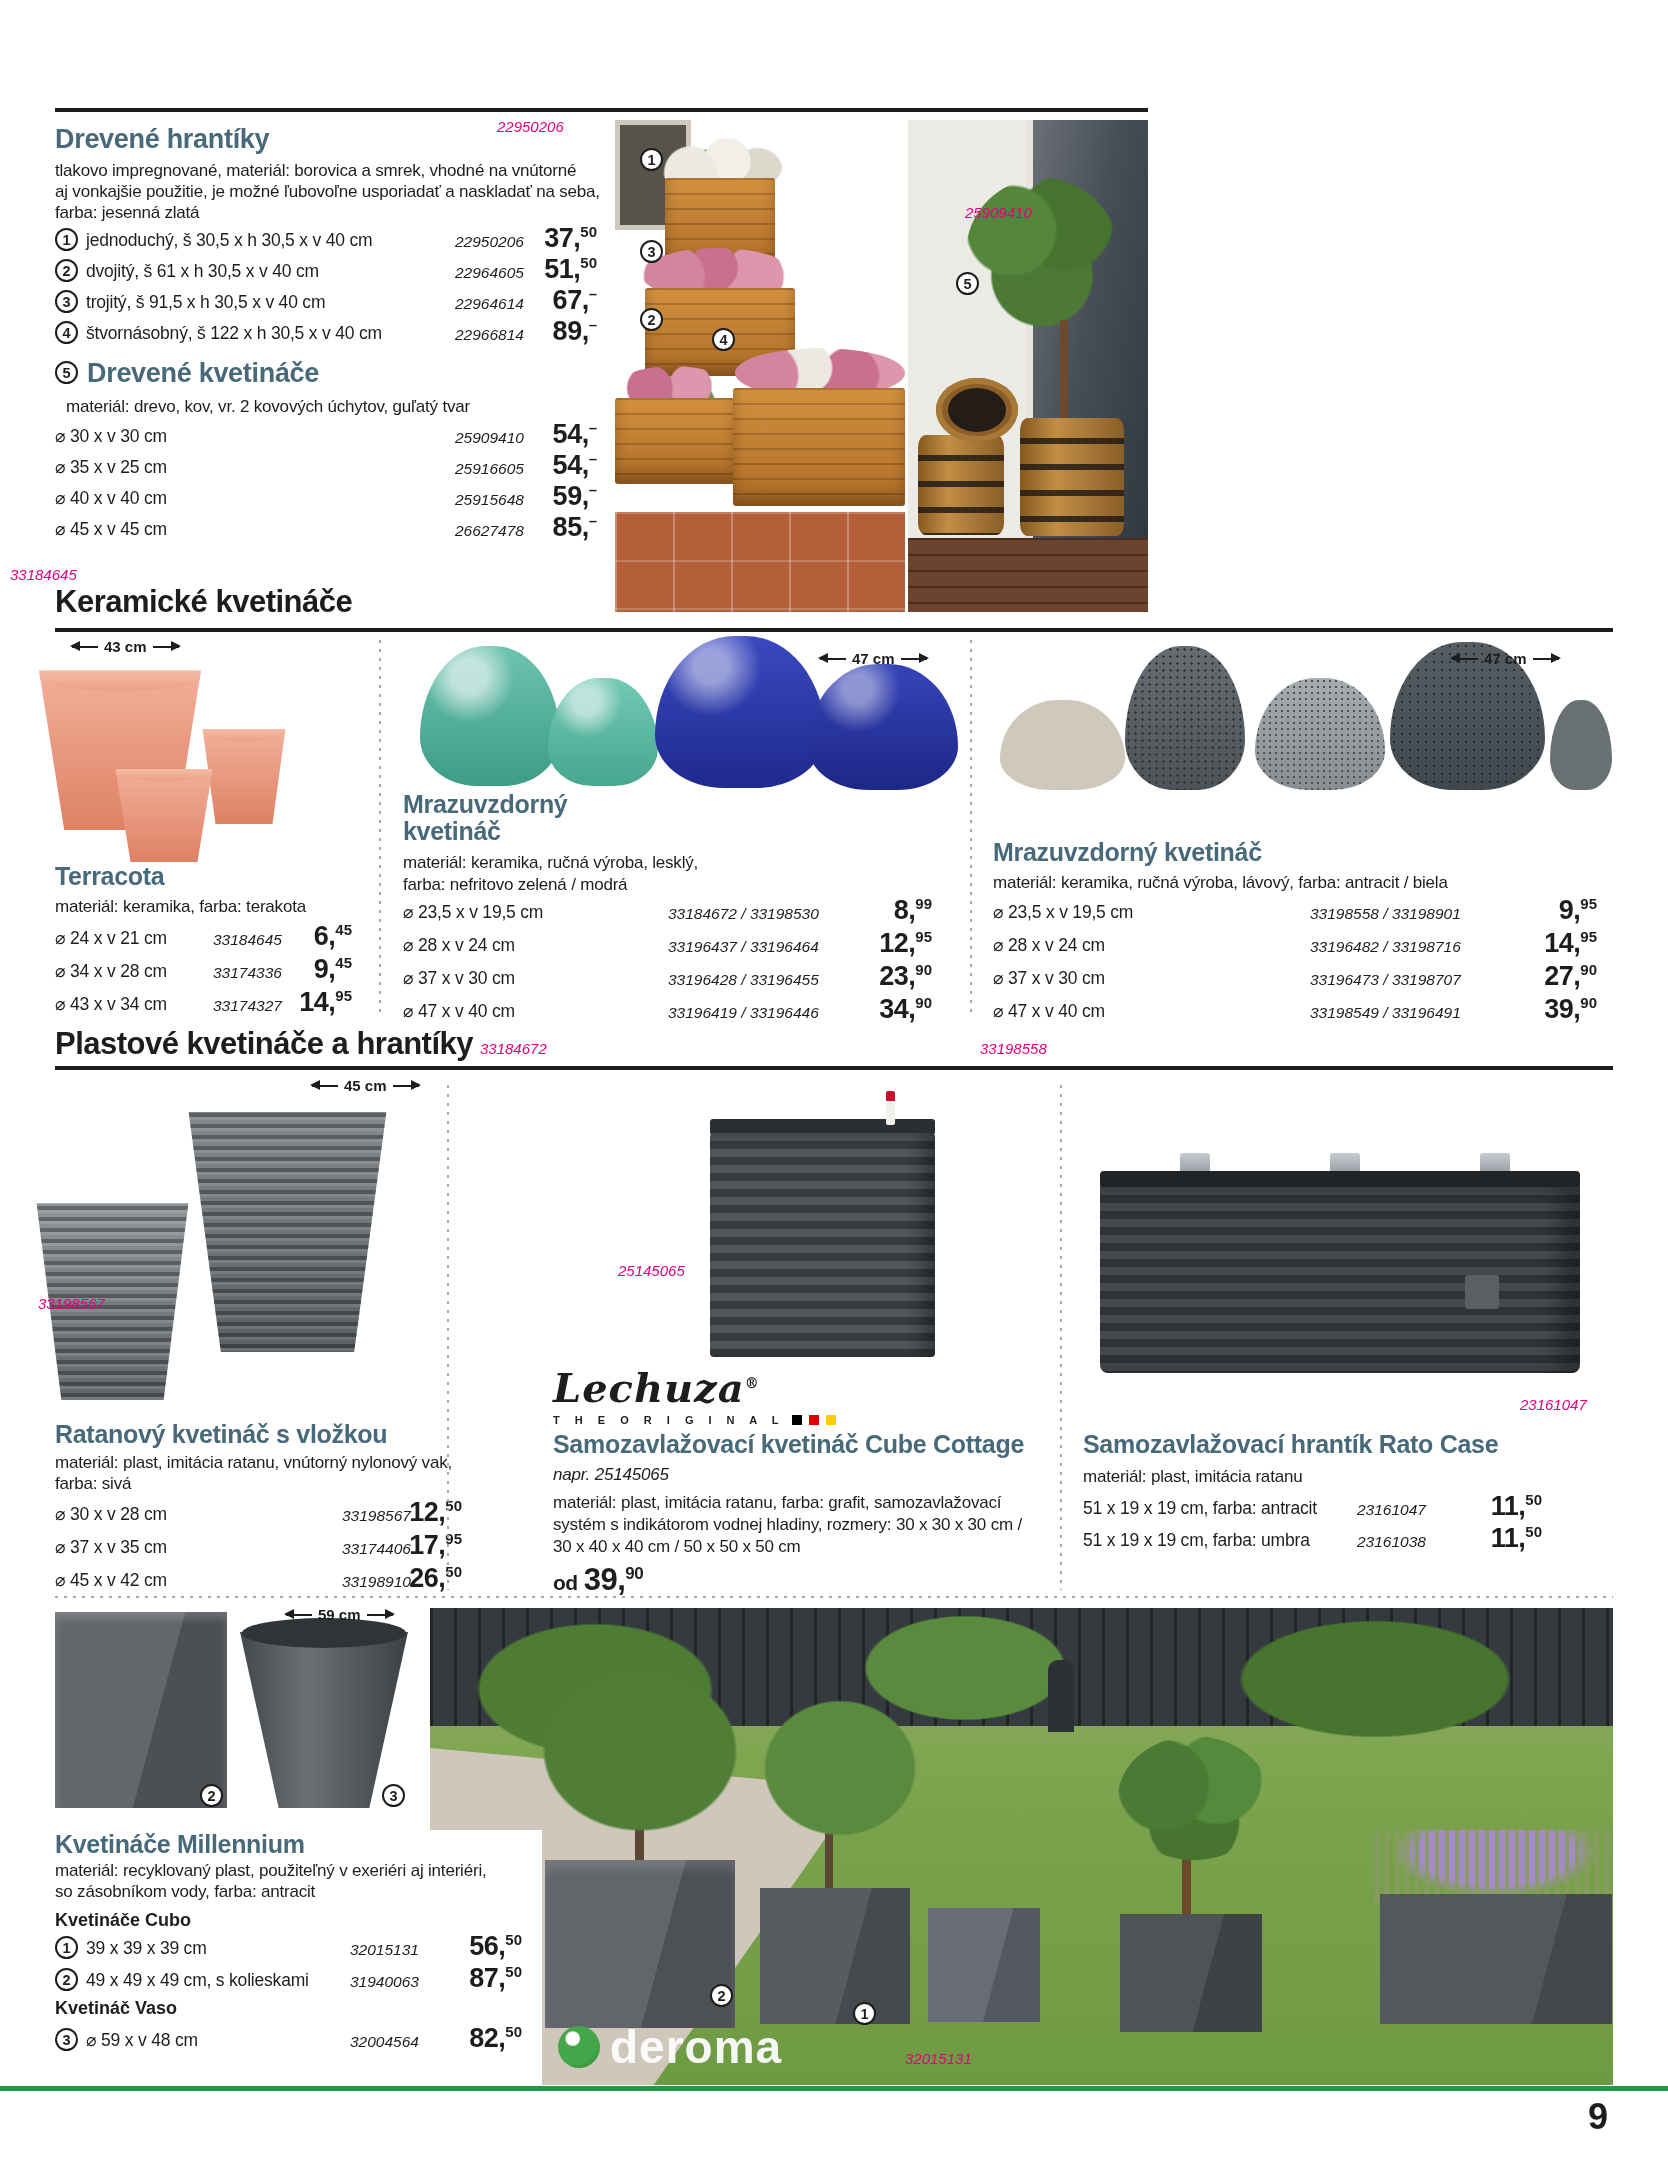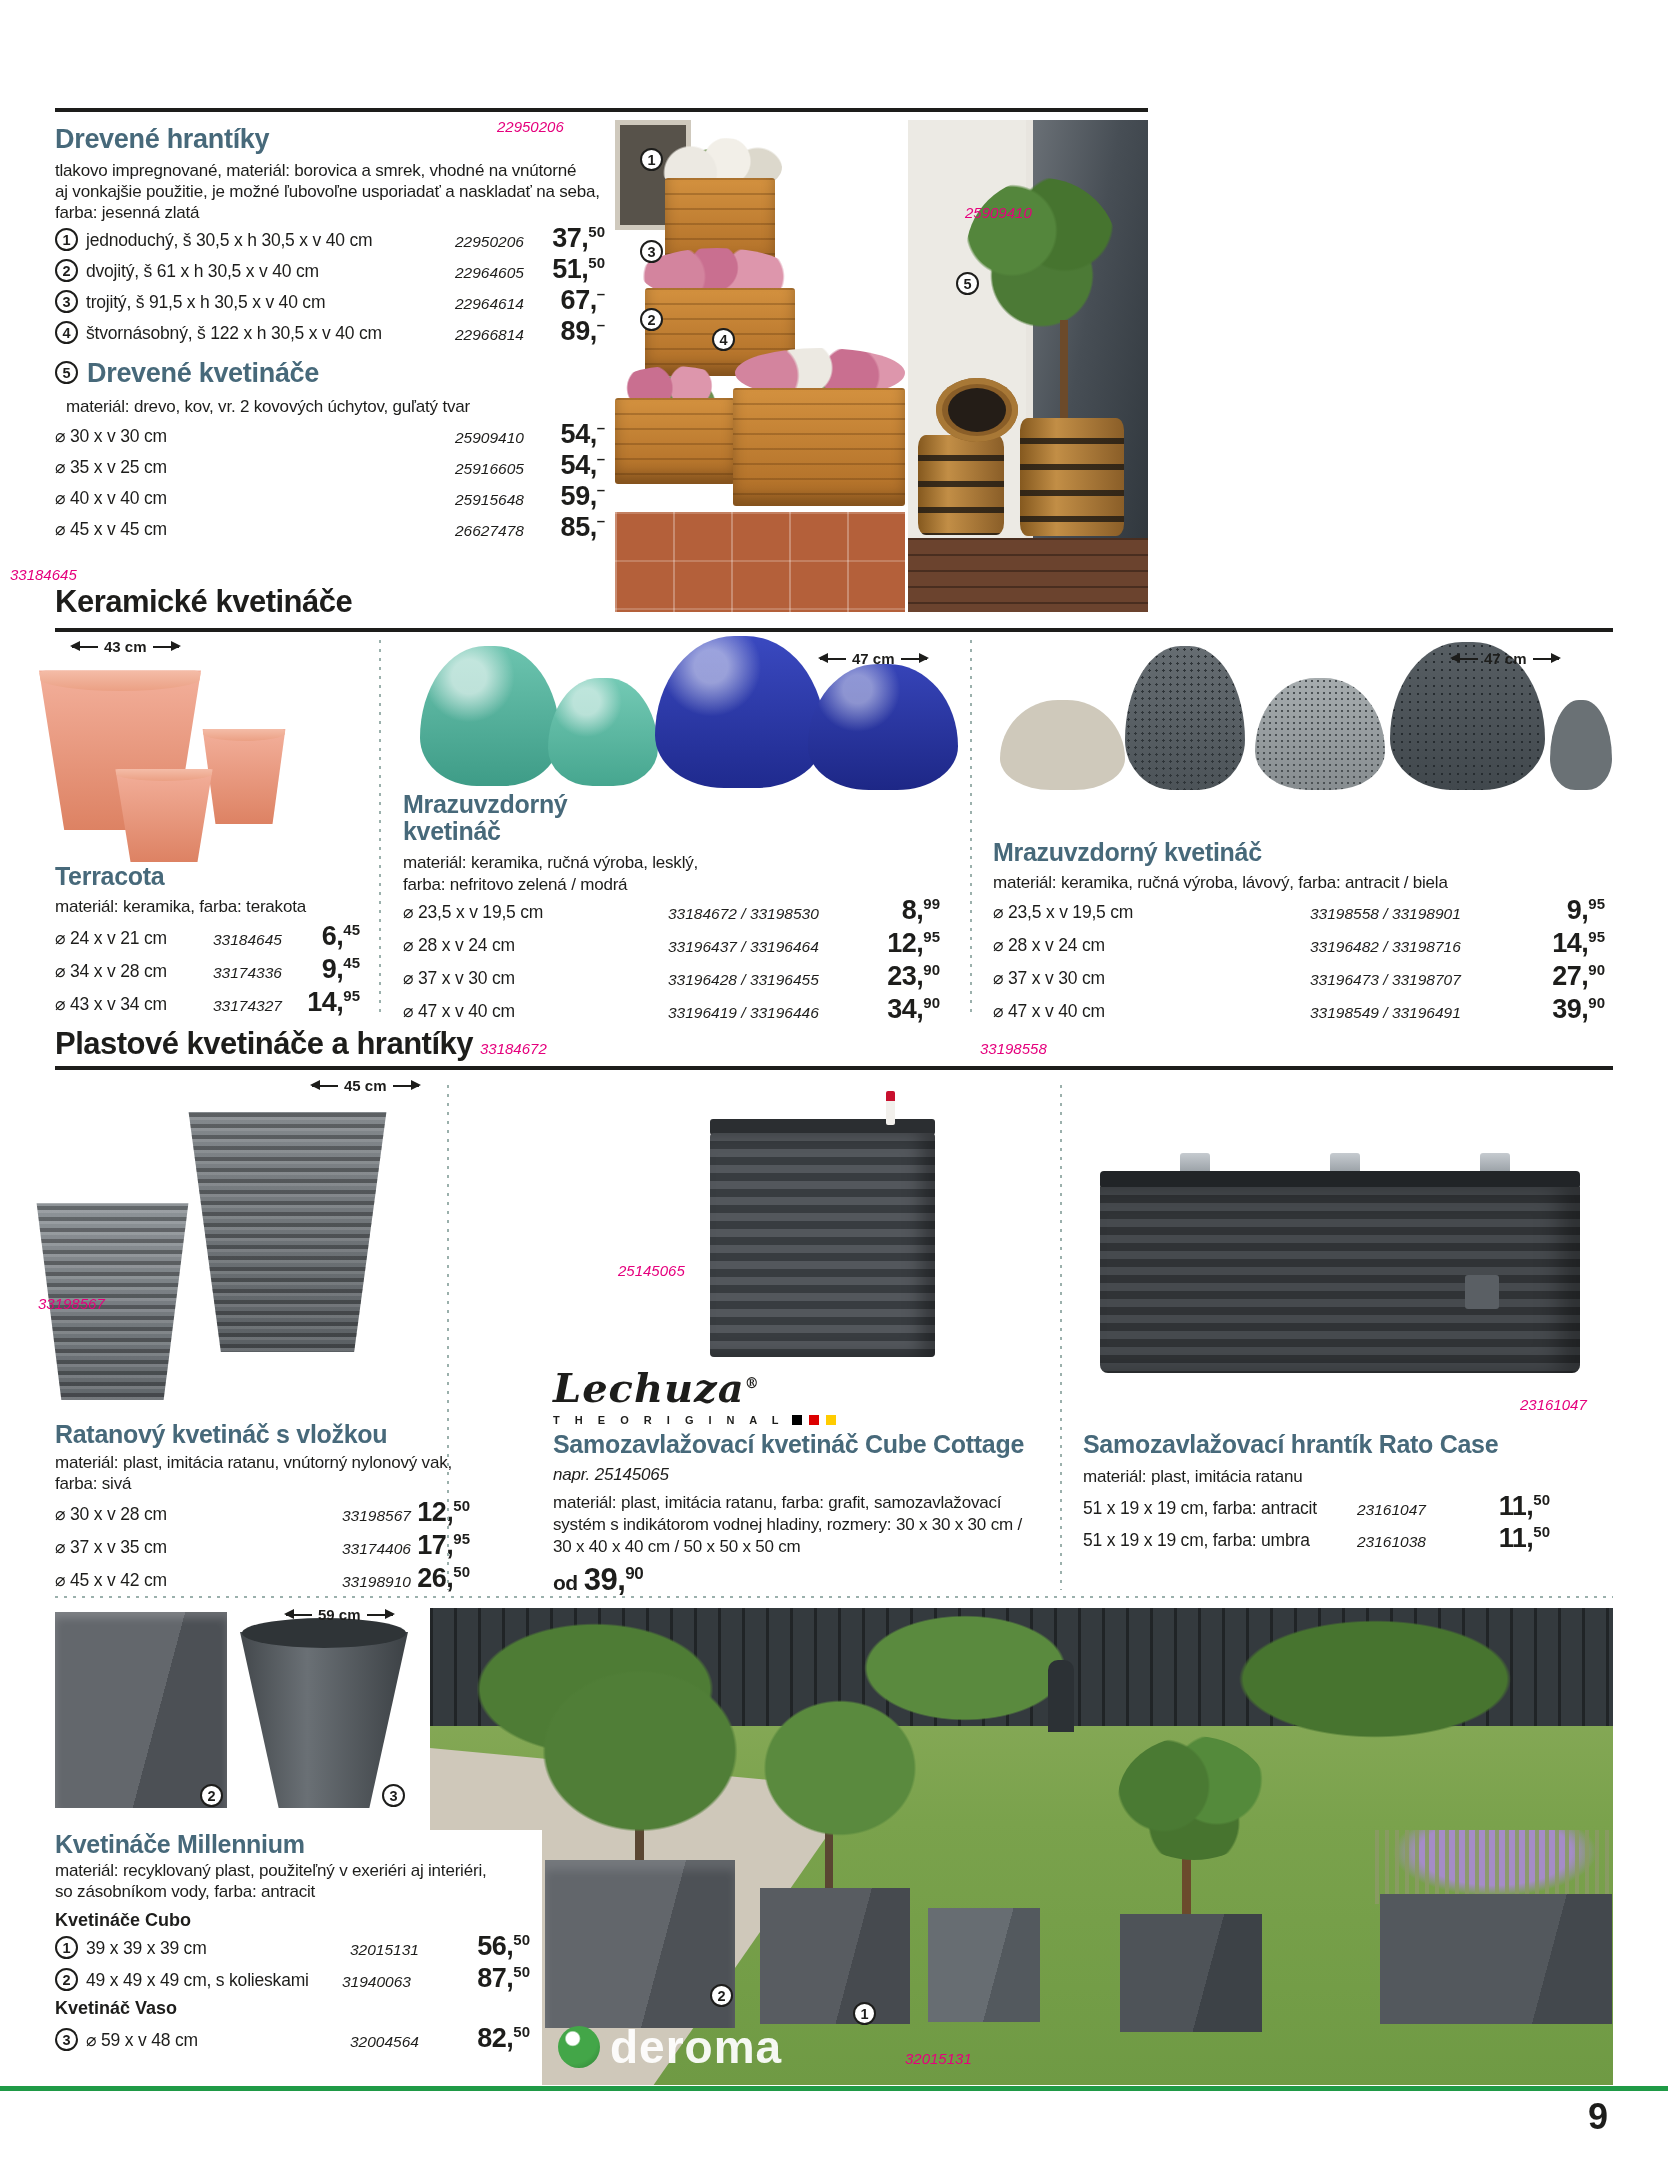--- a/index.html
+++ b/index.html
@@ -10,21 +10,21 @@
   .hrule{position:absolute;height:4px;background:#1d1d1b;}
   .h2{position:absolute;font-size:25px;font-weight:700;color:#47697a;white-space:nowrap;letter-spacing:-0.3px;}
   .h2big{font-size:27px;}
   .dline{position:absolute;font-size:17px;line-height:21px;white-space:nowrap;letter-spacing:-0.2px;}
   .bsub{position:absolute;font-size:18px;font-weight:700;white-space:nowrap;}
   .col{position:absolute;}
   .prow{position:absolute;height:30px;left:0;right:0;}
   .lbl{position:absolute;left:0;top:4px;font-size:17.5px;white-space:nowrap;letter-spacing:-0.2px;}
   .lbl.ind{left:31px;}
   .art{position:absolute;top:7px;font-size:15.5px;font-style:italic;white-space:nowrap;}
-  .price{position:absolute;right:0;top:-3px;font-weight:700;font-size:27px;letter-spacing:-0.5px;white-space:nowrap;}
+  .price{position:absolute;right:8px;top:-3px;font-weight:700;font-size:27px;letter-spacing:-0.5px;white-space:nowrap;}
   .price sup{font-size:15px;letter-spacing:0;}
   .bigprice{font-size:31px;}
   .bigprice .od{font-size:21px;margin-right:6px;}
   .circ{position:absolute;box-sizing:border-box;width:23px;height:23px;border:2.5px solid #1d1d1b;border-radius:50%;
         background:#fff;display:flex;align-items:center;justify-content:center;font-weight:700;font-size:14.5px;color:#1d1d1b;z-index:6;}
   .circ.inline{position:static;display:inline-flex;vertical-align:middle;margin-right:9px;margin-top:-4px;}
   .mag{position:absolute;color:#e5007d;font-size:15px;font-style:italic;white-space:nowrap;z-index:7;}
   .dim{position:absolute;display:flex;align-items:center;gap:6px;font-weight:700;font-size:15px;color:#1d1d1b;white-space:nowrap;z-index:7;}
   .dim i{display:block;width:26px;height:2px;background:#1d1d1b;position:relative;}
   .dim i.l::before{content:"";position:absolute;left:-2px;top:-4.5px;border-top:5.5px solid transparent;border-bottom:5.5px solid transparent;border-right:10px solid #1d1d1b;}
@@ -467,21 +467,21 @@
     <div class="bsub" style="left:0;top:80px">Kvetináče Cubo</div>
     <div class="prow" style="top:104px">
       <span class="circ" style="left:0;top:2px">1</span>
       <span class="lbl ind">39 x 39 x 39 cm</span>
       <span class="art" style="left:295px">32015131</span>
       <span class="price"><span>56,</span><sup>50</sup></span>
     </div>
     <div class="prow" style="top:136px">
       <span class="circ" style="left:0;top:2px">2</span>
       <span class="lbl ind">49 x 49 x 49 cm, s kolieskami</span>
-      <span class="art" style="left:287px">31940063</span>
+      <span class="art" style="left:295px">31940063</span>
       <span class="price"><span>87,</span><sup>50</sup></span>
     </div>
     <div class="bsub" style="left:0;top:168px">Kvetináč Vaso</div>
     <div class="prow" style="top:196px">
       <span class="circ" style="left:0;top:2px">3</span>
       <span class="lbl ind">⌀ 59 x v 48 cm</span>
       <span class="art" style="left:295px">32004564</span>
       <span class="price"><span>82,</span><sup>50</sup></span>
     </div>
   </div>

